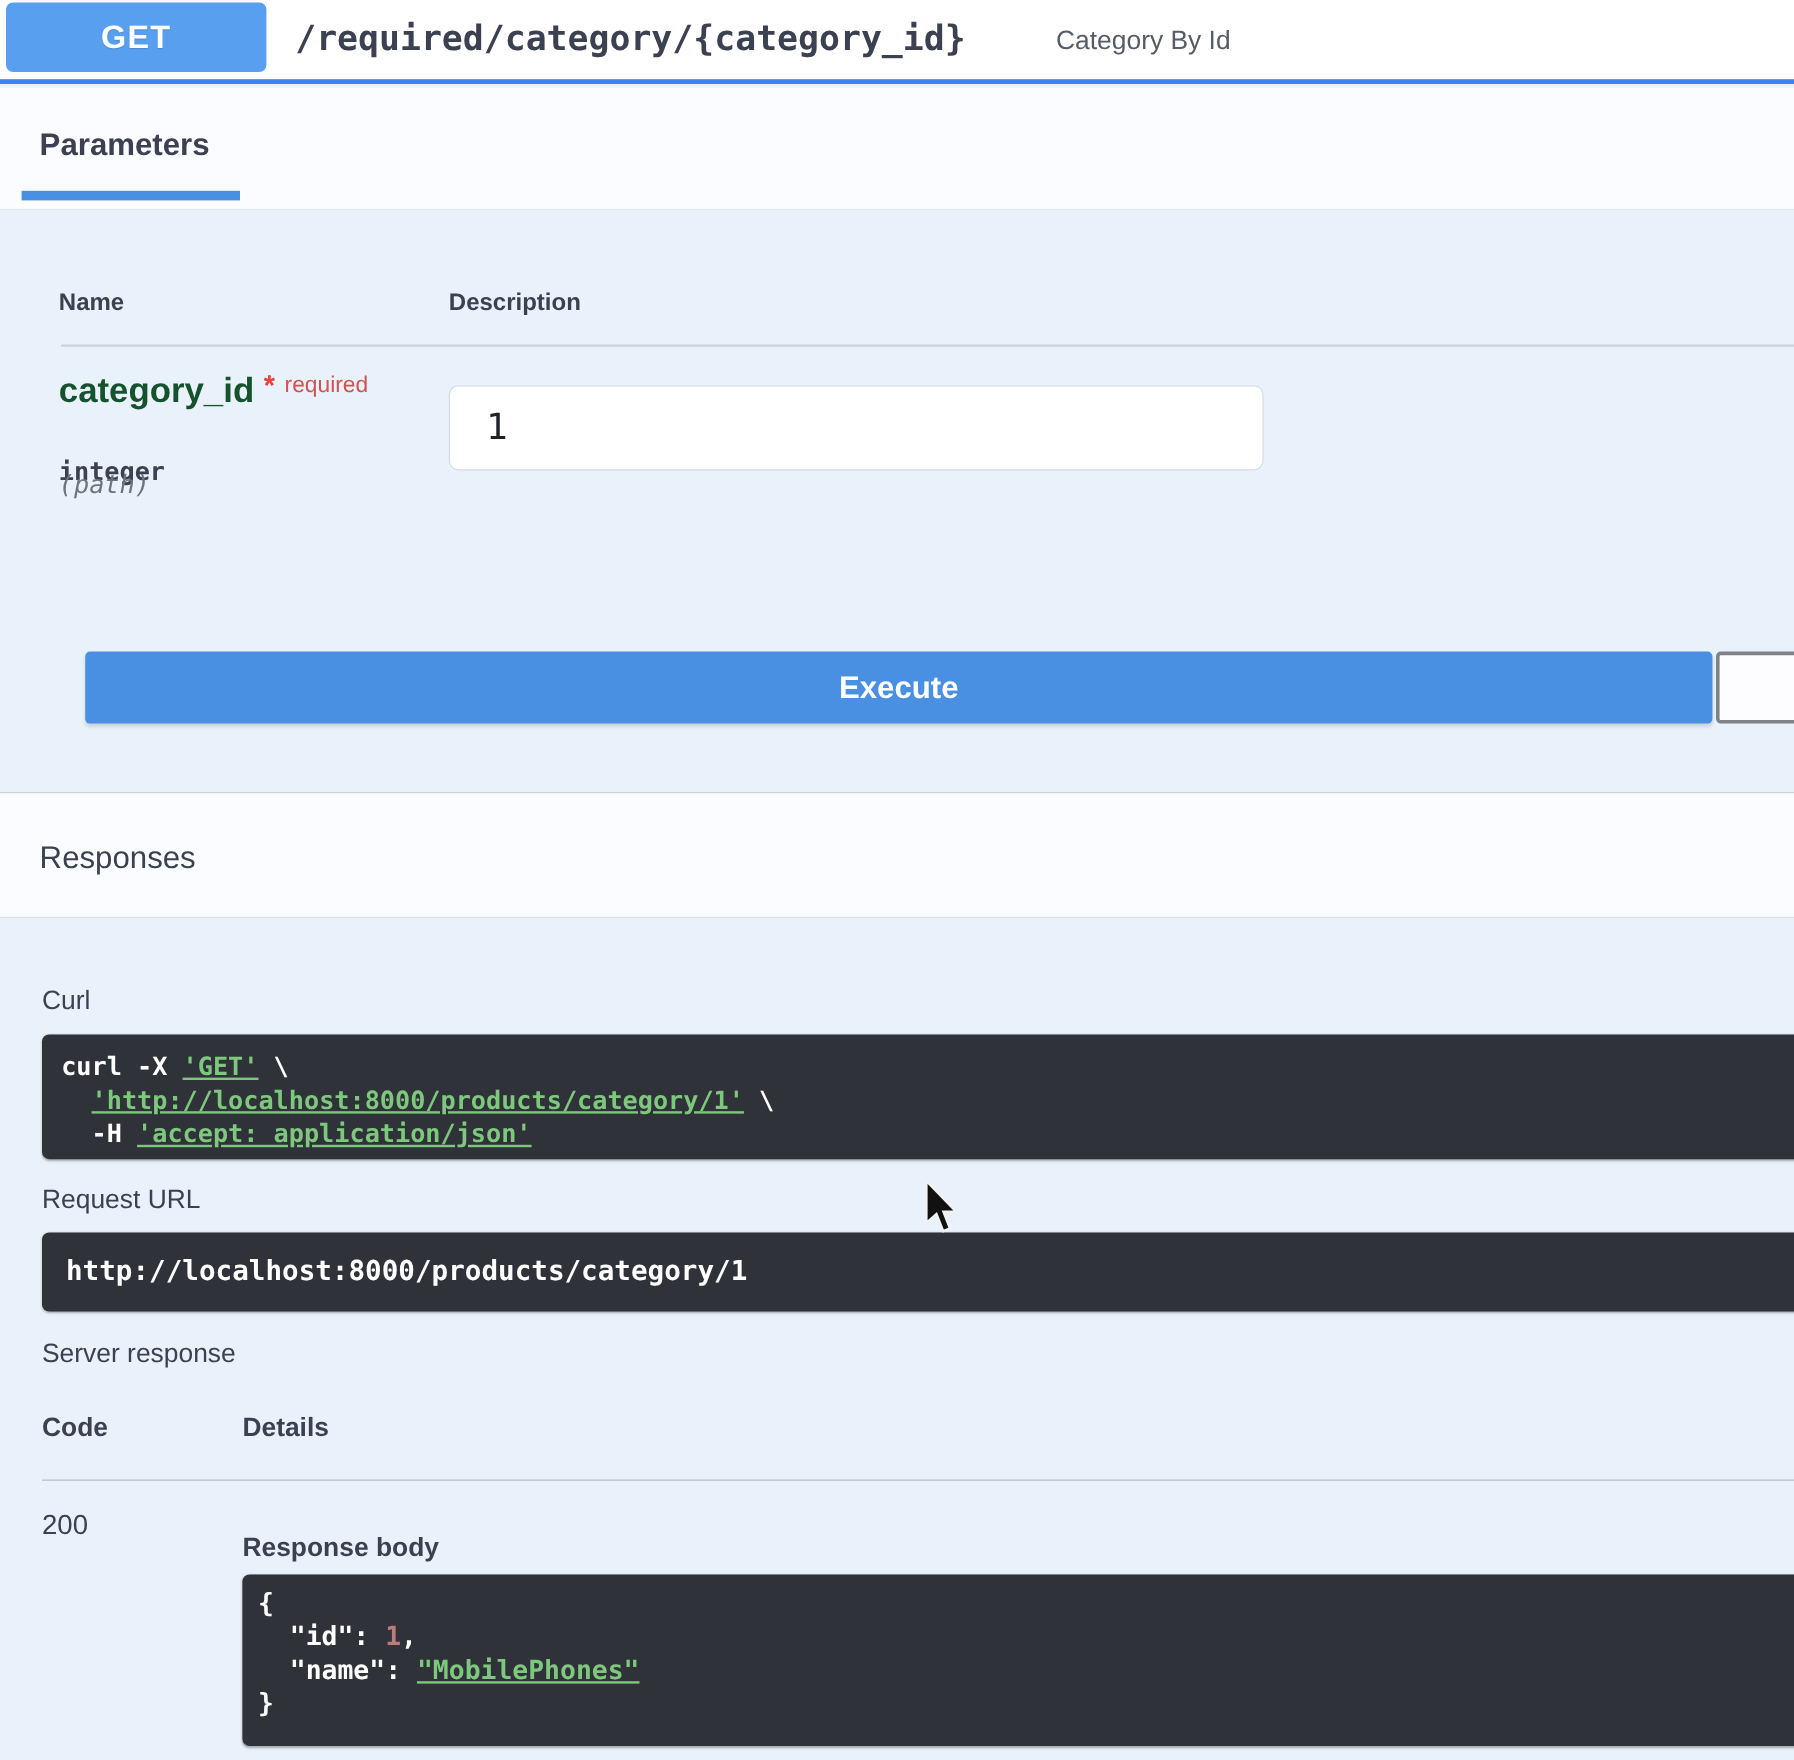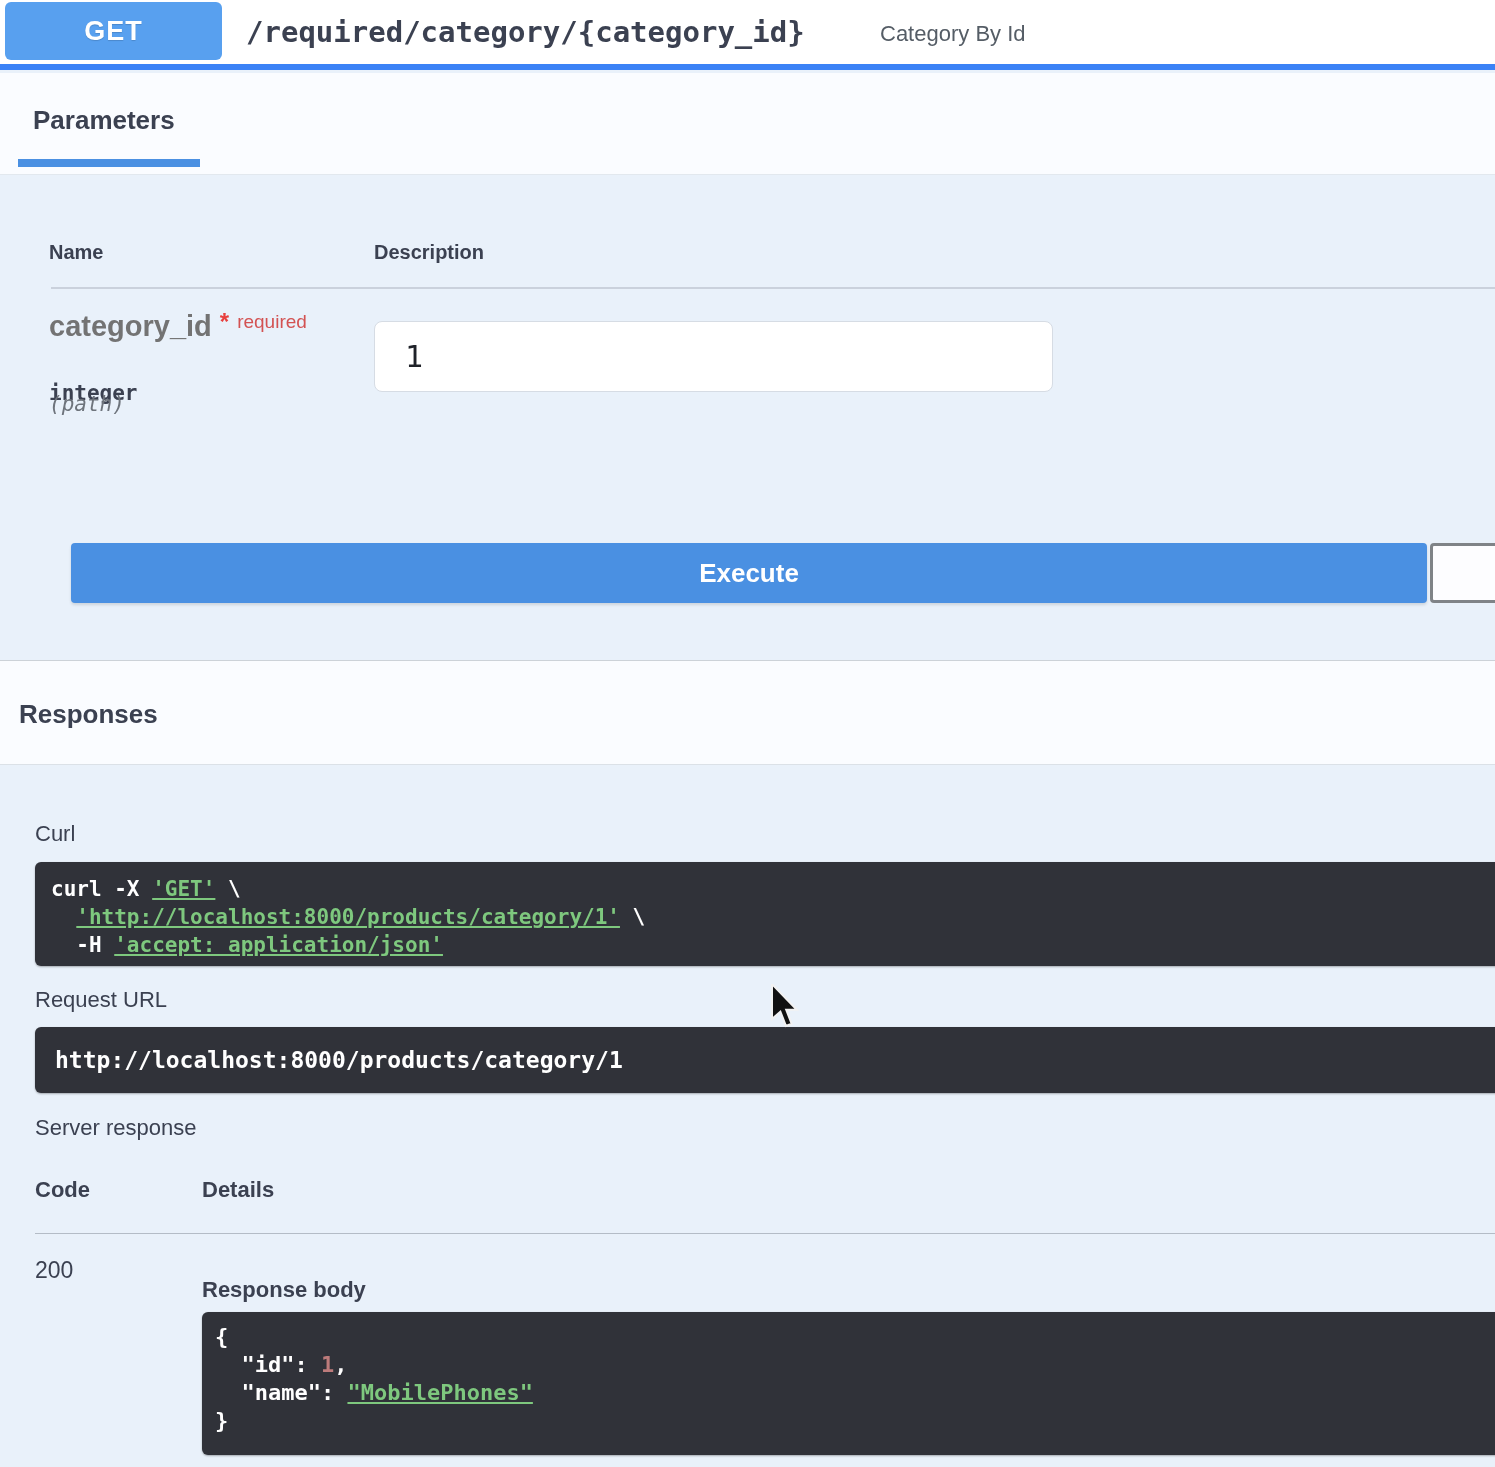--- a/index.html
+++ b/index.html
@@ -8,21 +8,21 @@
     position:relative; width:1495px; height:1467px; overflow:hidden;
     background:#e9f1fa;
     font-family:"Liberation Sans", sans-serif;
     color:#3b4151;
   }
   .mono { font-family:"DejaVu Sans Mono", monospace; }
 
   
   .op-header {
     position:absolute; top:0; left:0; right:0; height:70px;
-    background:#ffffff; border-bottom:6px solid #3b82f6;
+    background:#ffffff; border-bottom:4px solid #3b82f6;
   }
   .method-badge {
     position:absolute; left:5px; top:2px; width:217px; height:58px;
     background:#58a0ef; border-radius:6px;
     display:flex; align-items:center; justify-content:center;
     color:#ffffff; font-size:27px; font-weight:700; letter-spacing:1px;
     text-shadow:0 1px 1px rgba(0,0,0,.15); cursor:pointer;
   }
   .op-path {
     position:absolute; left:246px; top:15px;
@@ -54,21 +54,21 @@
     background:#e9f1fa;
   }
   .col-header { position:absolute; top:66px; font-size:20px; font-weight:700; color:#3b4151; }
   .col-header.name { left:33px; }
   .col-header.desc { left:358px; }
   .param-divider {
     position:absolute; top:112px; left:35px; right:0; height:0;
     border-top:2px solid rgba(59,65,81,.18);
   }
   .param-name-row { position:absolute; left:33px; top:133px; white-space:nowrap; }
-  .param-name { font-size:29px; font-weight:700; color:#737373; }
+  .param-name { font-size:29px; font-weight:700; color:#14532d; }
   .req-star { font-size:24px; font-weight:700; color:#e8403e; vertical-align:6px; margin-left:8px; }
   .req-label { font-size:19px; color:#d35252; vertical-align:8px; margin-left:8px; }
   .param-type {
     position:absolute; left:33px; top:182px;
     font-family:"DejaVu Sans Mono", monospace;
     font-size:21px; font-weight:700; color:#3b4151;margin-top:24px;
   }
   .param-in {
     position:absolute; left:33px; top:217px;
     font-family:"DejaVu Sans Mono", monospace;
@@ -91,22 +91,22 @@
     position:absolute; left:1414px; top:368px; width:140px; height:60px;
     background:#fdfdff; border:3px solid #7f8387; border-radius:4px; cursor:pointer;
   }
 
   
   .responses-band {
     position:absolute; top:660px; left:0; right:0; height:105px;
     background:#fafcff; border-top:1px solid #ccd2d8; border-bottom:1px solid #dbe1e7;
   }
   .responses-title {
-    position:absolute; left:19px; top:38px;
-    font-size:26px; font-weight:700; color:#3b4151;
+    position:absolute; left:33px; top:38px;
+    font-size:26px; font-weight:400; color:#3b4151;
   }
 
   
   .responses-body {
     position:absolute; top:766px; left:0; right:0; height:701px;
     background:#e9f1fa;
   }
   .section-label { position:absolute; left:35px; font-size:22px; color:#3b4151; }
   .curl-label { top:55px; }
   .request-url-label { top:221px; }

